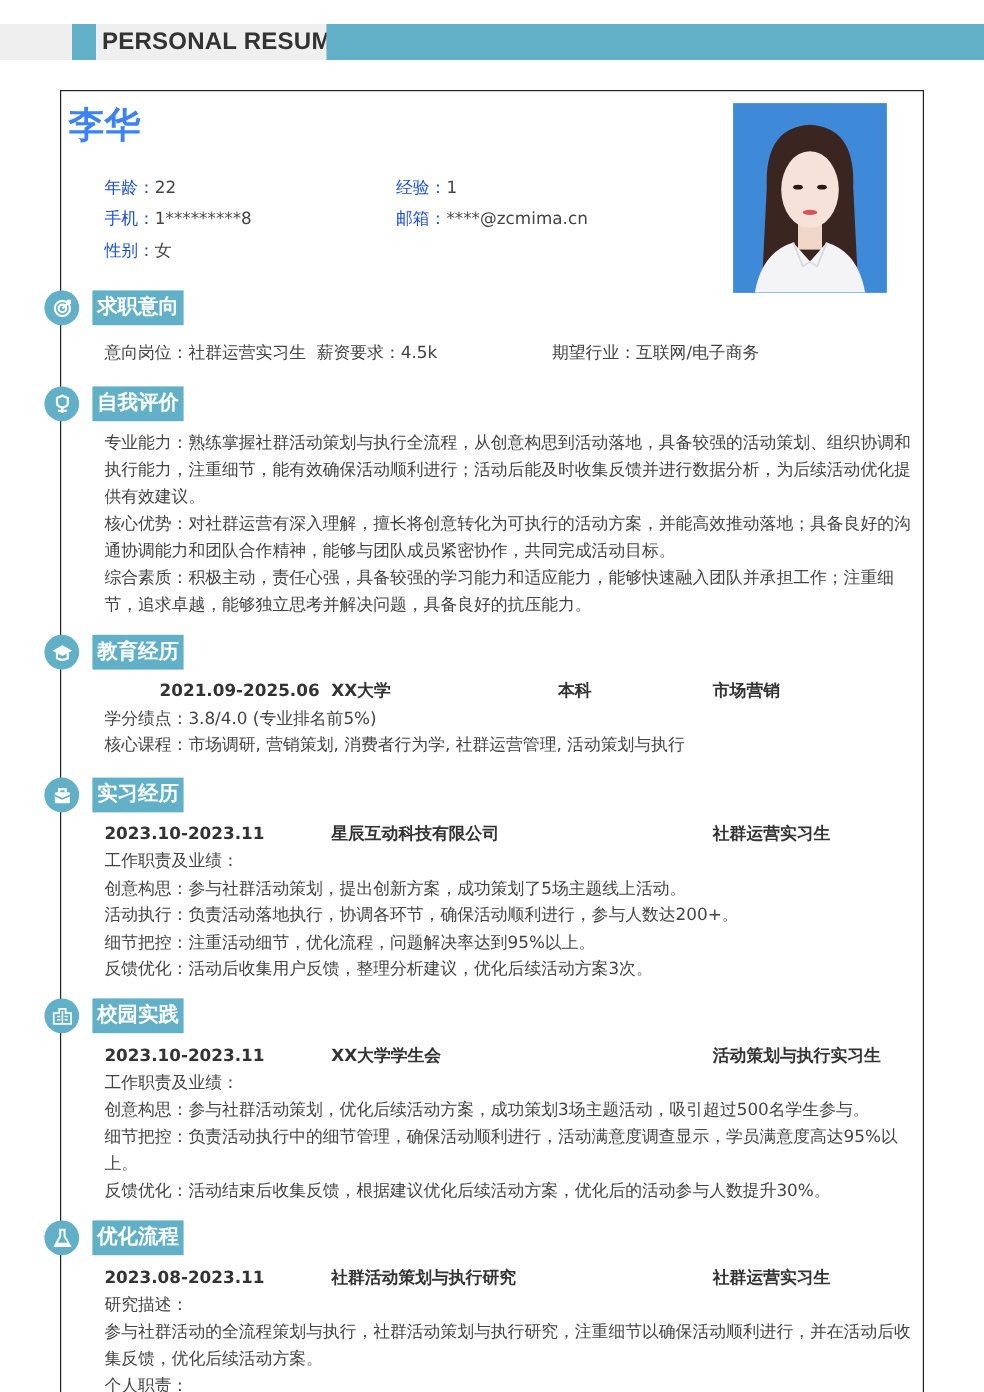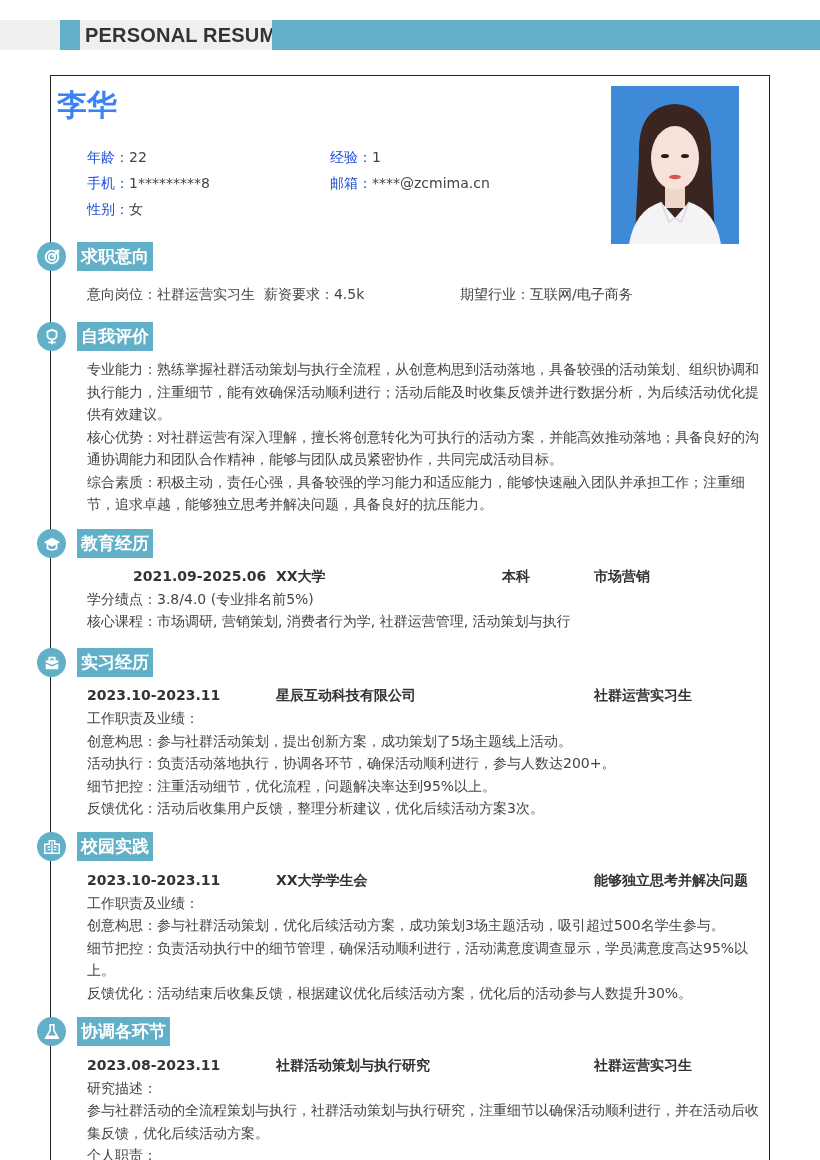--- a/index.html
+++ b/index.html
@@ -120,21 +120,21 @@
     <svg viewBox="0 0 20 20">
         <path d="M1 8 L10 3 L19 8 L10 13 Z" fill="#fff"></path>
         <path d="M5 10 L5 15 Q10 18 15 15 L15 10" fill="none" stroke="#fff" stroke-width="2"></path>
       </svg>
   </div>
   <div class="sec-title">教育经历</div>
 </div>
 <div class="bold-row" style="top:566px;">
   <span style="left:87px;margin-left:46px;">2021.09-2025.06</span>
   <span style="left:276px;">XX大学</span>
-  <span style="left:465px;margin-left:37px;">本科</span>
+  <span style="left:465px;">本科</span>
   <span style="left:594px;">市场营销</span>
 </div>
 <div class="txt" style="top:588px;">学分绩点：3.8/4.0 (专业排名前5%)</div>
 <div class="txt" style="top:610px;">核心课程：市场调研, 营销策划, 消费者行为学, 社群运营管理, 活动策划与执行</div>
 
 <div class="sec" style="top:648px;">
   <div class="icon-circle">
     <svg viewBox="0 0 20 20">
         <rect x="3" y="7" width="14" height="10" rx="1" fill="#fff"></rect>
         <path d="M7 7 L7 4 L13 4 L13 7" fill="none" stroke="#fff" stroke-width="2"></path>
@@ -159,35 +159,35 @@
     <svg viewBox="0 0 20 20">
         <path d="M7 3 L13 3 L13 7 L18 7 L18 17 L2 17 L2 7 L7 7 Z" fill="none" stroke="#fff" stroke-width="1.6"></path>
         <path d="M5 10 L8 10 M5 13 L8 13 M12 10 L15 10 M12 13 L15 13 M10 5 L10 17" stroke="#fff" stroke-width="1.4"></path>
       </svg>
   </div>
   <div class="sec-title">校园实践</div>
 </div>
 <div class="bold-row" style="top:870px;">
   <span style="left:87px;">2023.10-2023.11</span>
   <span style="left:276px;">XX大学学生会</span>
-  <span style="left:594px;">能够独立思考并解决问题</span>
+  <span style="left:594px;">活动策划与执行实习生</span>
 </div>
 <div class="txt" style="top:891.5px;">工作职责及业绩：</div>
 <div class="txt" style="top:914px;">创意构思：参与社群活动策划，优化后续活动方案，成功策划3场主题活动，吸引超过500名学生参与。</div>
 <div class="txt" style="top:936.5px;">细节把控：负责活动执行中的细节管理，确保活动顺利进行，活动满意度调查显示，学员满意度高达95%以上。</div>
 <div class="txt" style="top:981.5px;">反馈优化：活动结束后收集反馈，根据建议优化后续活动方案，优化后的活动参与人数提升30%。</div>
 
 <div class="sec" style="top:1017px;">
   <div class="icon-circle">
     <svg viewBox="0 0 20 20">
         <path d="M7 2 L13 2 M8 2 L8 8 L3 17 L17 17 L12 8 L12 2" fill="none" stroke="#fff" stroke-width="1.8"></path>
         <path d="M5 14 L15 14 L17 17 L3 17 Z" fill="#fff"></path>
       </svg>
   </div>
-  <div class="sec-title">协调各环节</div>
+  <div class="sec-title">优化流程</div>
 </div>
 <div class="bold-row" style="top:1055px;">
   <span style="left:87px;">2023.08-2023.11</span>
   <span style="left:276px;">社群活动策划与执行研究</span>
   <span style="left:594px;">社群运营实习生</span>
 </div>
 <div class="txt" style="top:1076.5px;">研究描述：</div>
 <div class="txt" style="top:1099px;">参与社群活动的全流程策划与执行，社群活动策划与执行研究，注重细节以确保活动顺利进行，并在活动后收集反馈，优化后续活动方案。</div>
 <div class="txt" style="top:1144px;">个人职责：</div>
 

